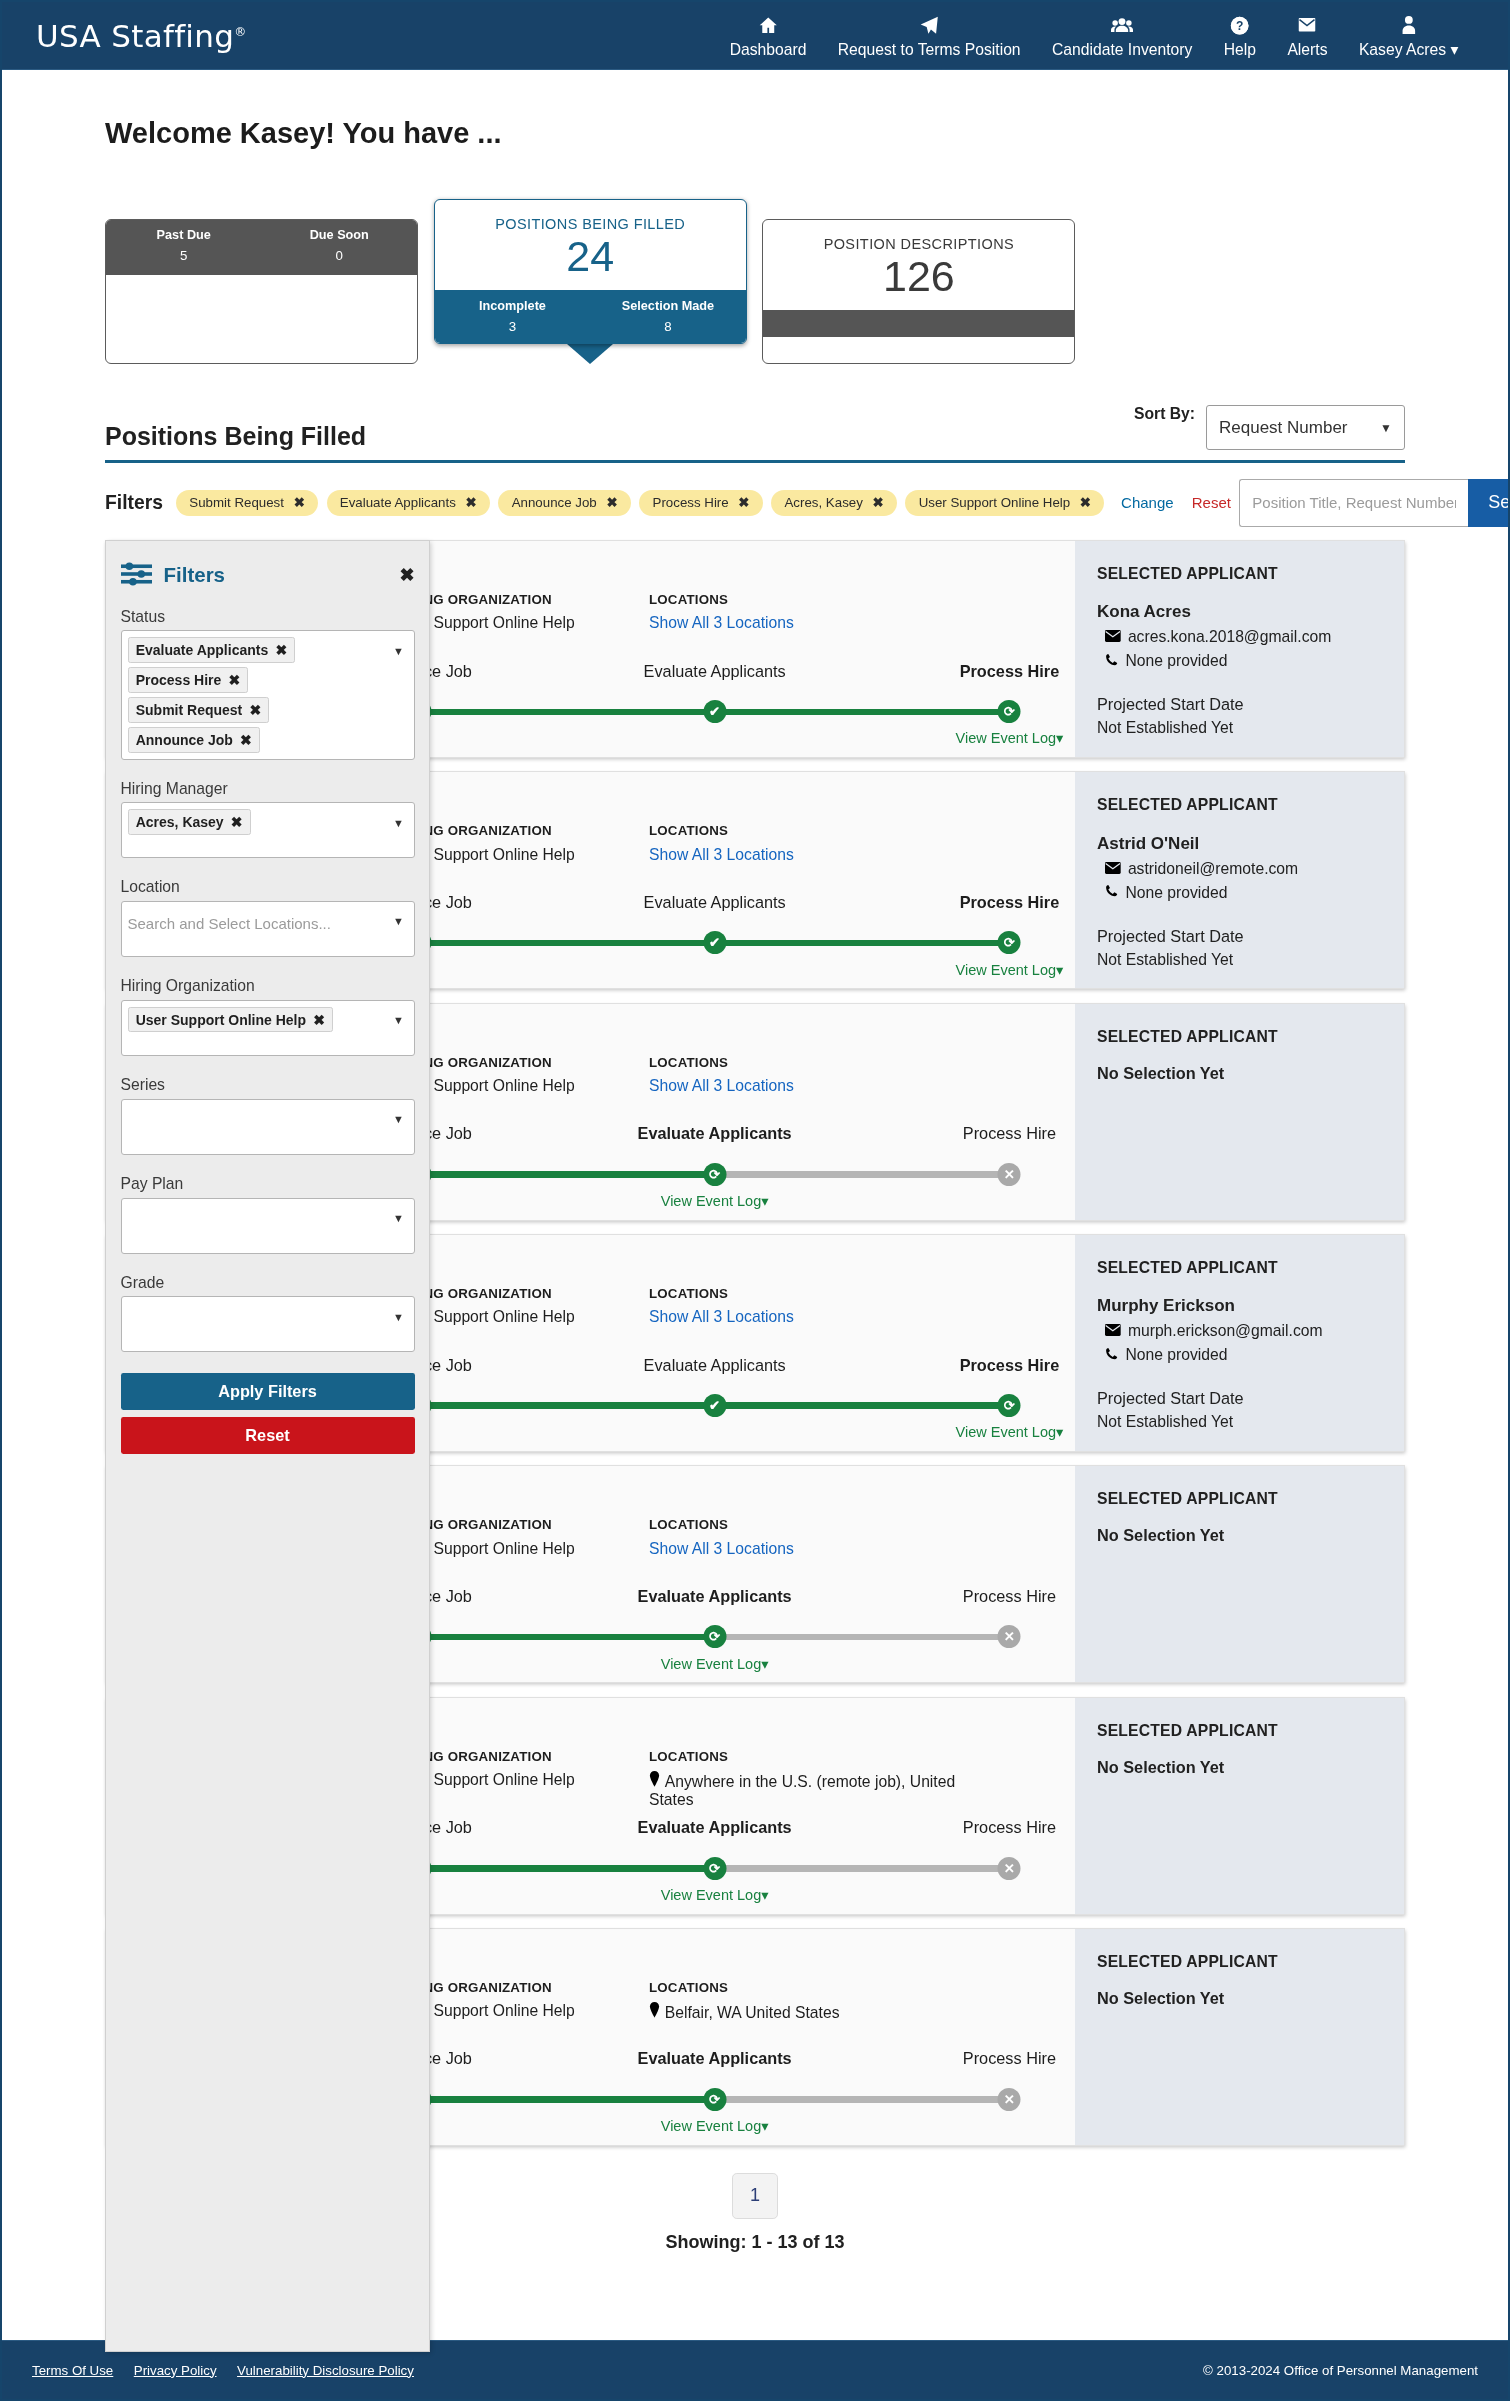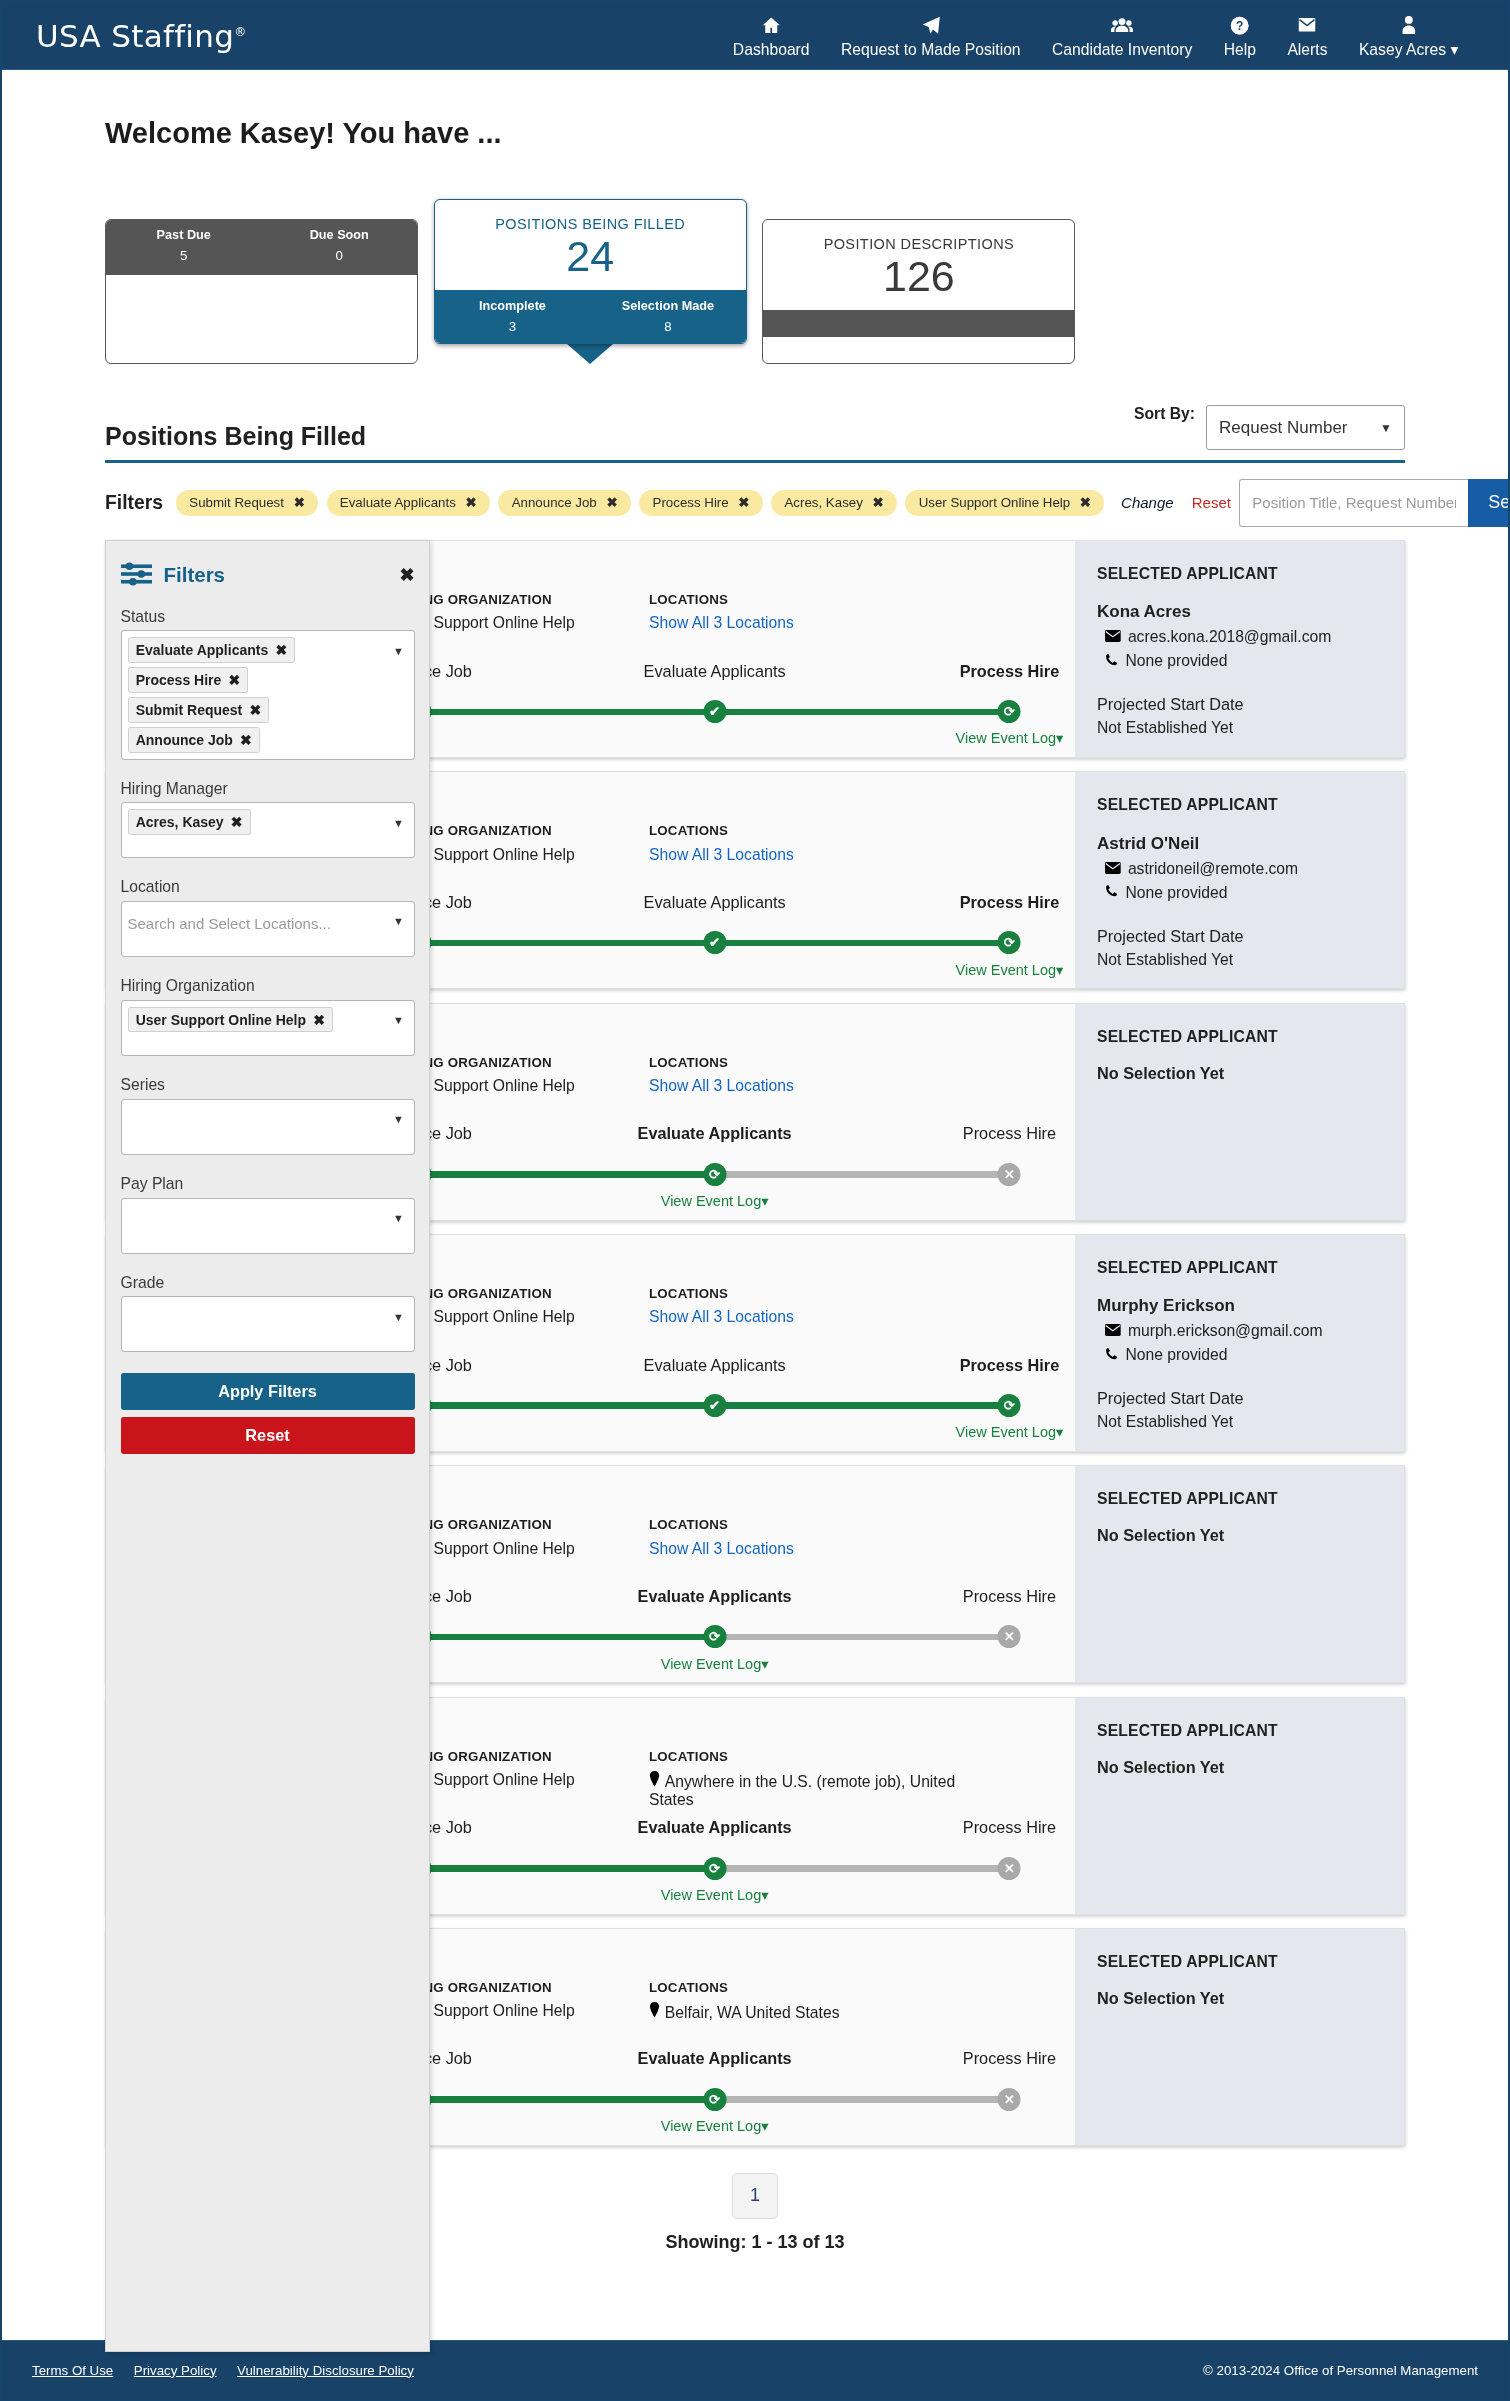--- a/index.html
+++ b/index.html
@@ -77,21 +77,21 @@
   #rule{ height:3.6px; background:#176289; margin-top:8.4px; }
 
   
   #chipbar{ display:flex; align-items:center; margin-top:15.7px; gap:8.4px; position:relative; }
   #chipbar .flabel{ font-size:19.3px; font-weight:bold; margin-right:4.8px; }
   .chip{
     background:#fae9a0; border-radius:13.3px; padding:5.4px 13.3px; font-size:13.3px;
     display:flex; align-items:center; gap:9.7px; white-space:nowrap; color:#2c2c2c;
   }
   .chip .x{ font-weight:bold; font-size:13.3px; cursor:pointer; }
-  #chgLink{ color:#0f172a; font-size:15px; margin-left:8.4px; cursor:pointer;font-style:italic;}
+  #chgLink{ color:#0369a1; font-size:15px; margin-left:8.4px; cursor:pointer;}
   #rstLink{ color:#c62828; font-size:15px; margin-left:9.7px; cursor:pointer;}
   #searchWrap{ margin-left:auto; display:flex; }
   #searchInput{
     width:229px; height:48px; border:1.2px solid #aaa; border-right:none;
     border-radius:3px 0 0 3px; padding:0 12px; font-size:15px; color:#555;
     font-family:"Liberation Sans", sans-serif; background:#fff;
   }
   #searchInput::placeholder{ color:#9b9b9b; }
   #searchBtn{
     background:#175da5; color:#fff; border:none; border-radius:0 3px 3px 0;
@@ -225,21 +225,21 @@
       </span>
       <span class="nlabel">Dashboard</span>
     </div>
 
     <div class="navitem">
       <span class="nicon">
         <svg width="20.5" height="20.5" viewBox="0 0 24 24">
             <path d="M22 2 2 11l7 3 2 8 3-5 6 5z"></path>
           </svg>
       </span>
-      <span class="nlabel">Request to Made Position</span>
+      <span class="nlabel">Request to Terms Position</span>
     </div>
 
     <div class="navitem">
       <span class="nicon">
         <svg width="22" height="18" viewBox="0 0 32 24">
             <circle cx="16" cy="7" r="5"></circle>
             <circle cx="6" cy="9" r="4"></circle>
             <circle cx="26" cy="9" r="4"></circle>
             <path d="M16 13c-5 0-9 3-9 7v2h18v-2c0-4-4-7-9-7zM6 14c-3.5 0-6 2-6 5v3h5v-3c0-2 1-3.6 2.4-4.8A7 7 0 0 0 6 14zm20 0a7 7 0 0 0-1.4.2C26 15.4 27 17 27 19v3h5v-3c0-3-2.5-5-6-5z"></path>
           </svg>

